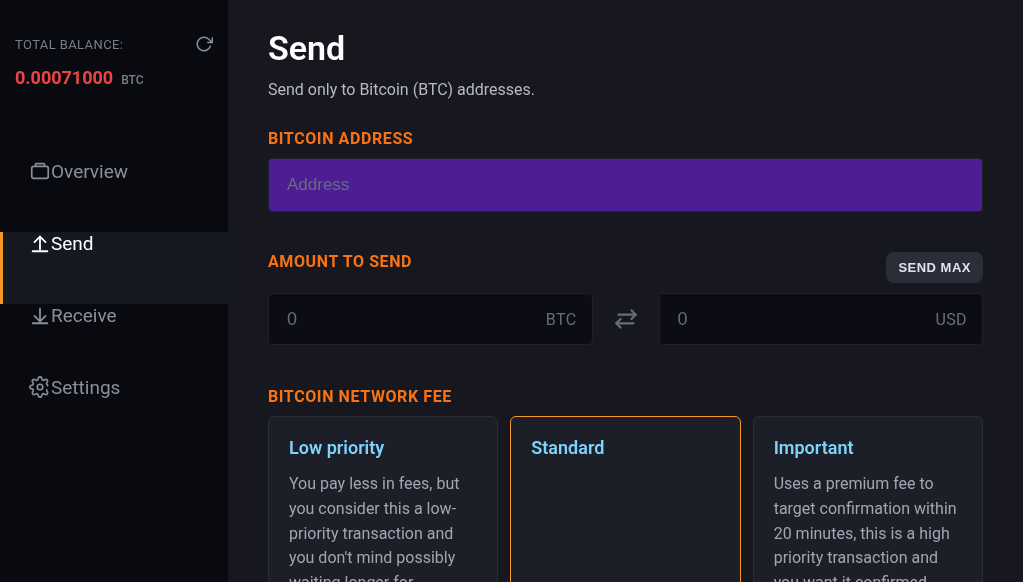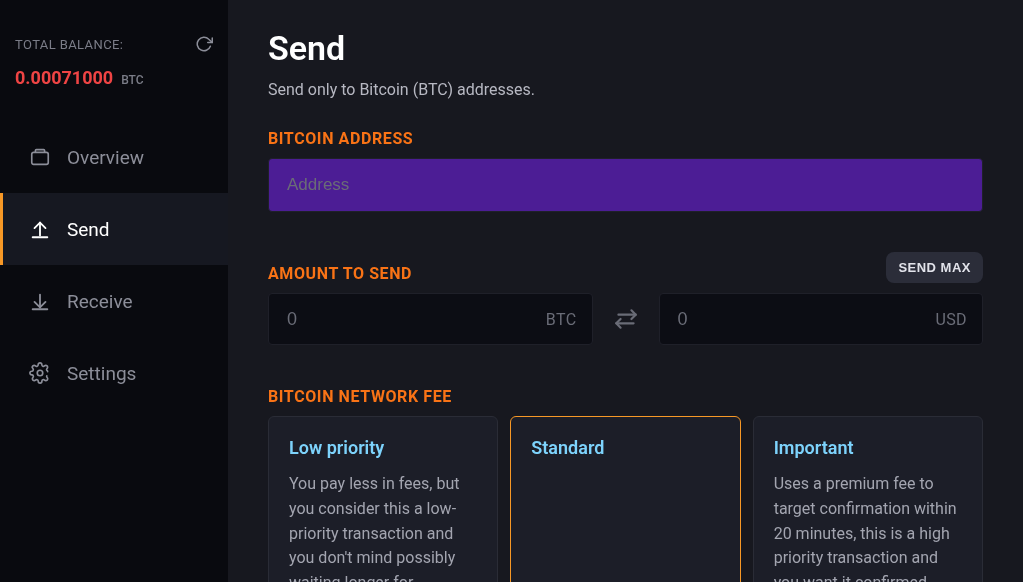--- a/index.html
+++ b/index.html
@@ -15,21 +15,21 @@
   .sidebar {
     width: 228px;
     height: 100%;
     background: #090a0f;
     display: flex;
     flex-direction: column;
     padding-top: 35px;
   }
   .balance-block {
     padding: 0 15px 0 15px;
-    margin-bottom: 33px;
+    margin-bottom: 72px;
   }
   .balance-header {
     display: flex;
     justify-content: space-between;
     align-items: center;
     margin-bottom: 14px;
   }
   .balance-label {
     font-size: 13px;
     color: #7b7d88;
@@ -55,22 +55,21 @@
   .balance-fiat {
     margin-top: 6px;
     font-size: 13px;
     color: #7b7d88;
   }
   .balance-fiat-ccy { font-size: 11px; margin-left: 4px; }
 
   .nav { display:flex; flex-direction:column; }
   .nav-item {
     display: flex;
-    align-items: center;
-    gap: 16px;
+    align-items: flex-start;
     padding: 0 26px;
     height: 72px;
     color: #8c8e99;
     font-size: 19px;
     cursor: pointer;
     border-left: 3px solid transparent;
   }
   .nav-item.active {
     background: #161821;
     color: #ffffff;
@@ -114,21 +113,21 @@
     padding: 0 18px;
     font-size: 17px;
     color: #e8e9ed;
     outline: none;
   }
   .addr-input::placeholder { color: #6a6c77; }
 
   .amount-header {
     display:flex;
     justify-content:space-between;
-    align-items:flex-end;
+    align-items:flex-start;
     width:715px;
     margin-top: 40px;
     margin-bottom: 10px;
   }
   .send-max-btn {
     background: #2b2d39;
     color: #e2e3ea;
     border: none;
     font-size: 13px;
     font-weight: 700;

